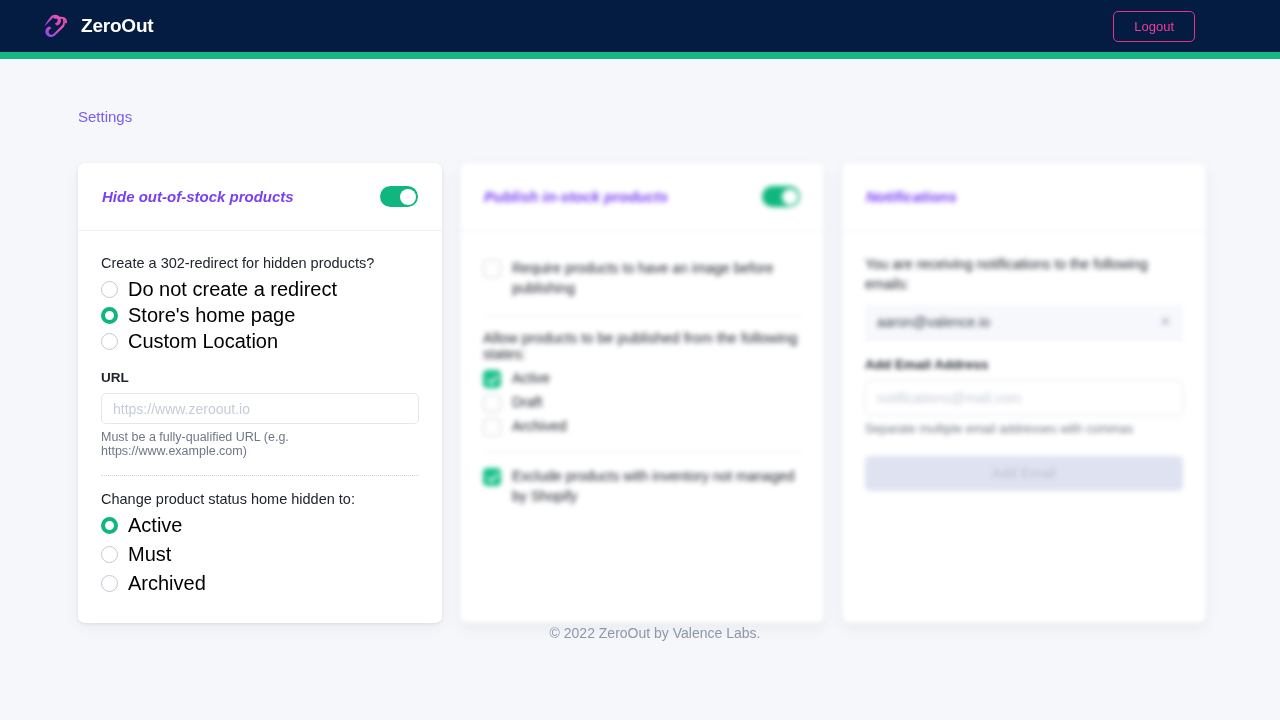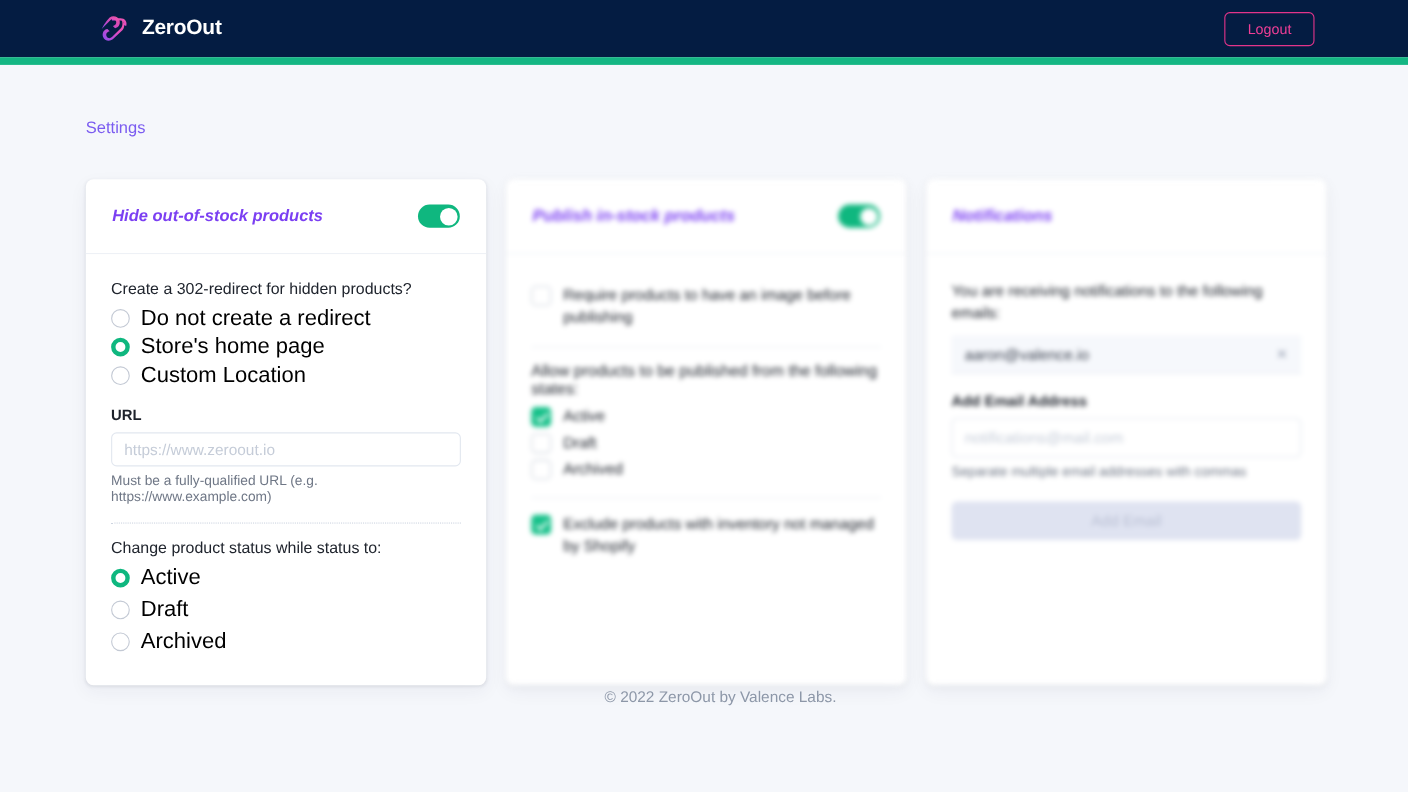--- a/index.html
+++ b/index.html
@@ -9,21 +9,21 @@
     background: #f5f7fb;
     font-family: "Liberation Sans", sans-serif;
     -webkit-font-smoothing: antialiased;
   }
   .page { position: relative; width: 1280px; height: 720px; overflow: hidden; background: #f5f7fb; }
 
   
   .navbar {
     height: 52px; background: #041c42;
     display: flex; align-items: center; justify-content: space-between;
-    padding: 0 85px 0 92px;
+    padding: 0 85px 0 44px;
   }
   .brand { display: flex; align-items: center; gap: 11px; }
   .brand-mark { width: 26px; height: 26px; display: block; }
   .brand-name {
     color: #ffffff; font-size: 19px; font-weight: bold; letter-spacing: -0.2px;
   }
   .logout-btn {
     border: 1px solid #e3348a; color: #ef3e96; background: transparent;
     border-radius: 5px; font-size: 13px; padding: 8px 20px;
     font-family: "Liberation Sans", sans-serif; cursor: pointer; line-height: 1;
@@ -188,29 +188,29 @@
         </div>
 
         <div class="section-gap">
           <div class="field-label">URL</div>
           <input class="text-input" type="text" placeholder="https://www.zeroout.io" style="">
           <div class="help-text">Must be a fully-qualified URL (e.g. https://www.example.com)</div>
         </div>
 
         <hr class="dotted-divider">
 
-        <div class="q-label">Change product status while status to:</div>
+        <div class="q-label">Change product status home hidden to:</div>
 
         <div class="radio-row spaced">
           <span class="radio checked"></span>
           <span class="radio-label">Active</span>
         </div>
         <div class="radio-row spaced">
           <span class="radio"></span>
-          <span class="radio-label">Draft</span>
+          <span class="radio-label">Must</span>
         </div>
         <div class="radio-row spaced">
           <span class="radio"></span>
           <span class="radio-label">Archived</span>
         </div>
 
       </div>
     </div>
 
     <div class="card blurred">

